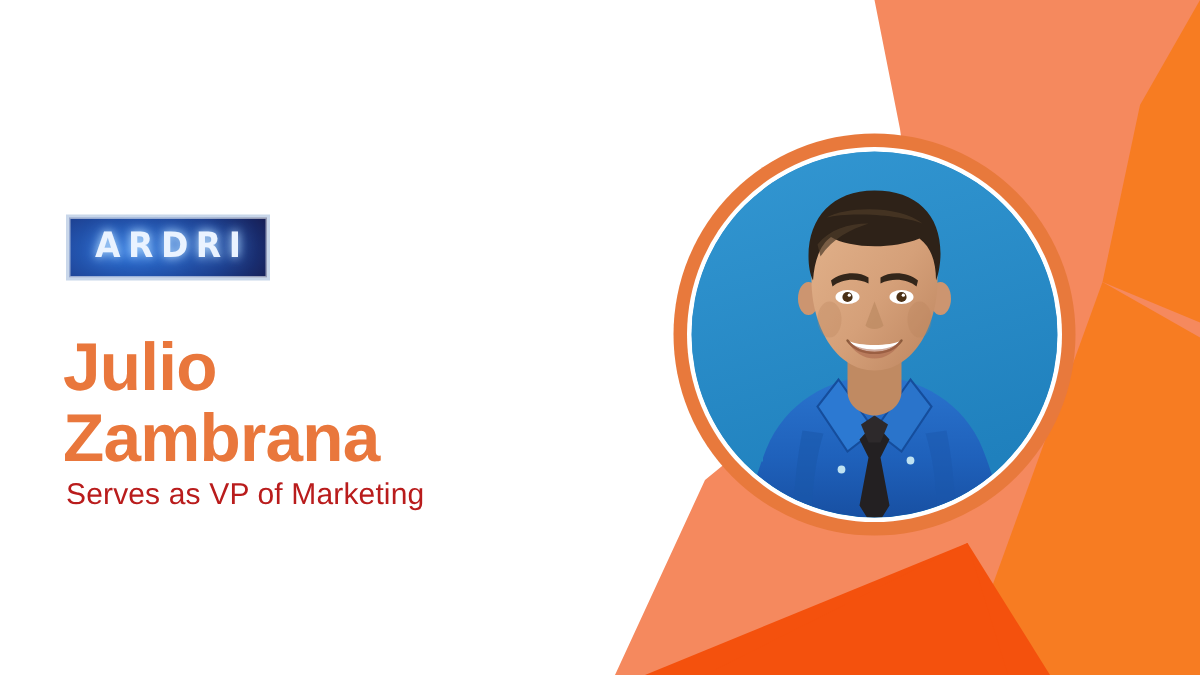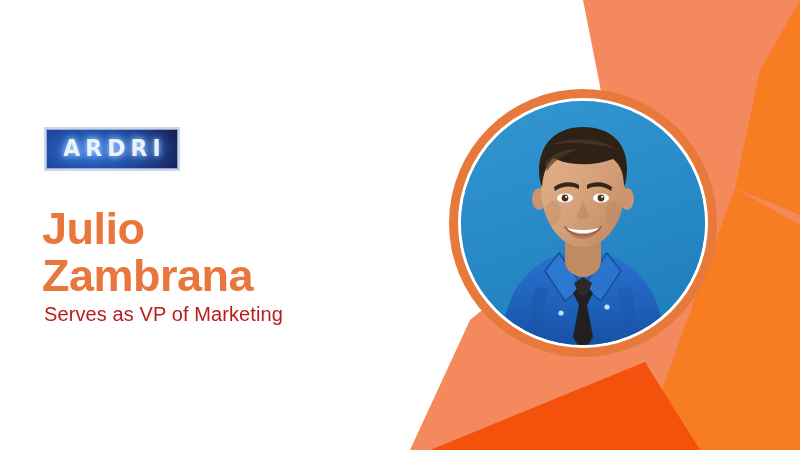--- a/index.html
+++ b/index.html
@@ -22,21 +22,21 @@
     position: absolute;
     inset: 0;
     width: 800px;
     height: 450px;
   }
 
   
   #left-col {
     position: absolute;
     left: 0;
-    top: 0;
+    top: 16px;
     width: 430px;
     height: 316px;
   }
 
   
   #logo-badge {
     position: absolute;
     left: 44px;
     top: 127px;
     width: 136px;

